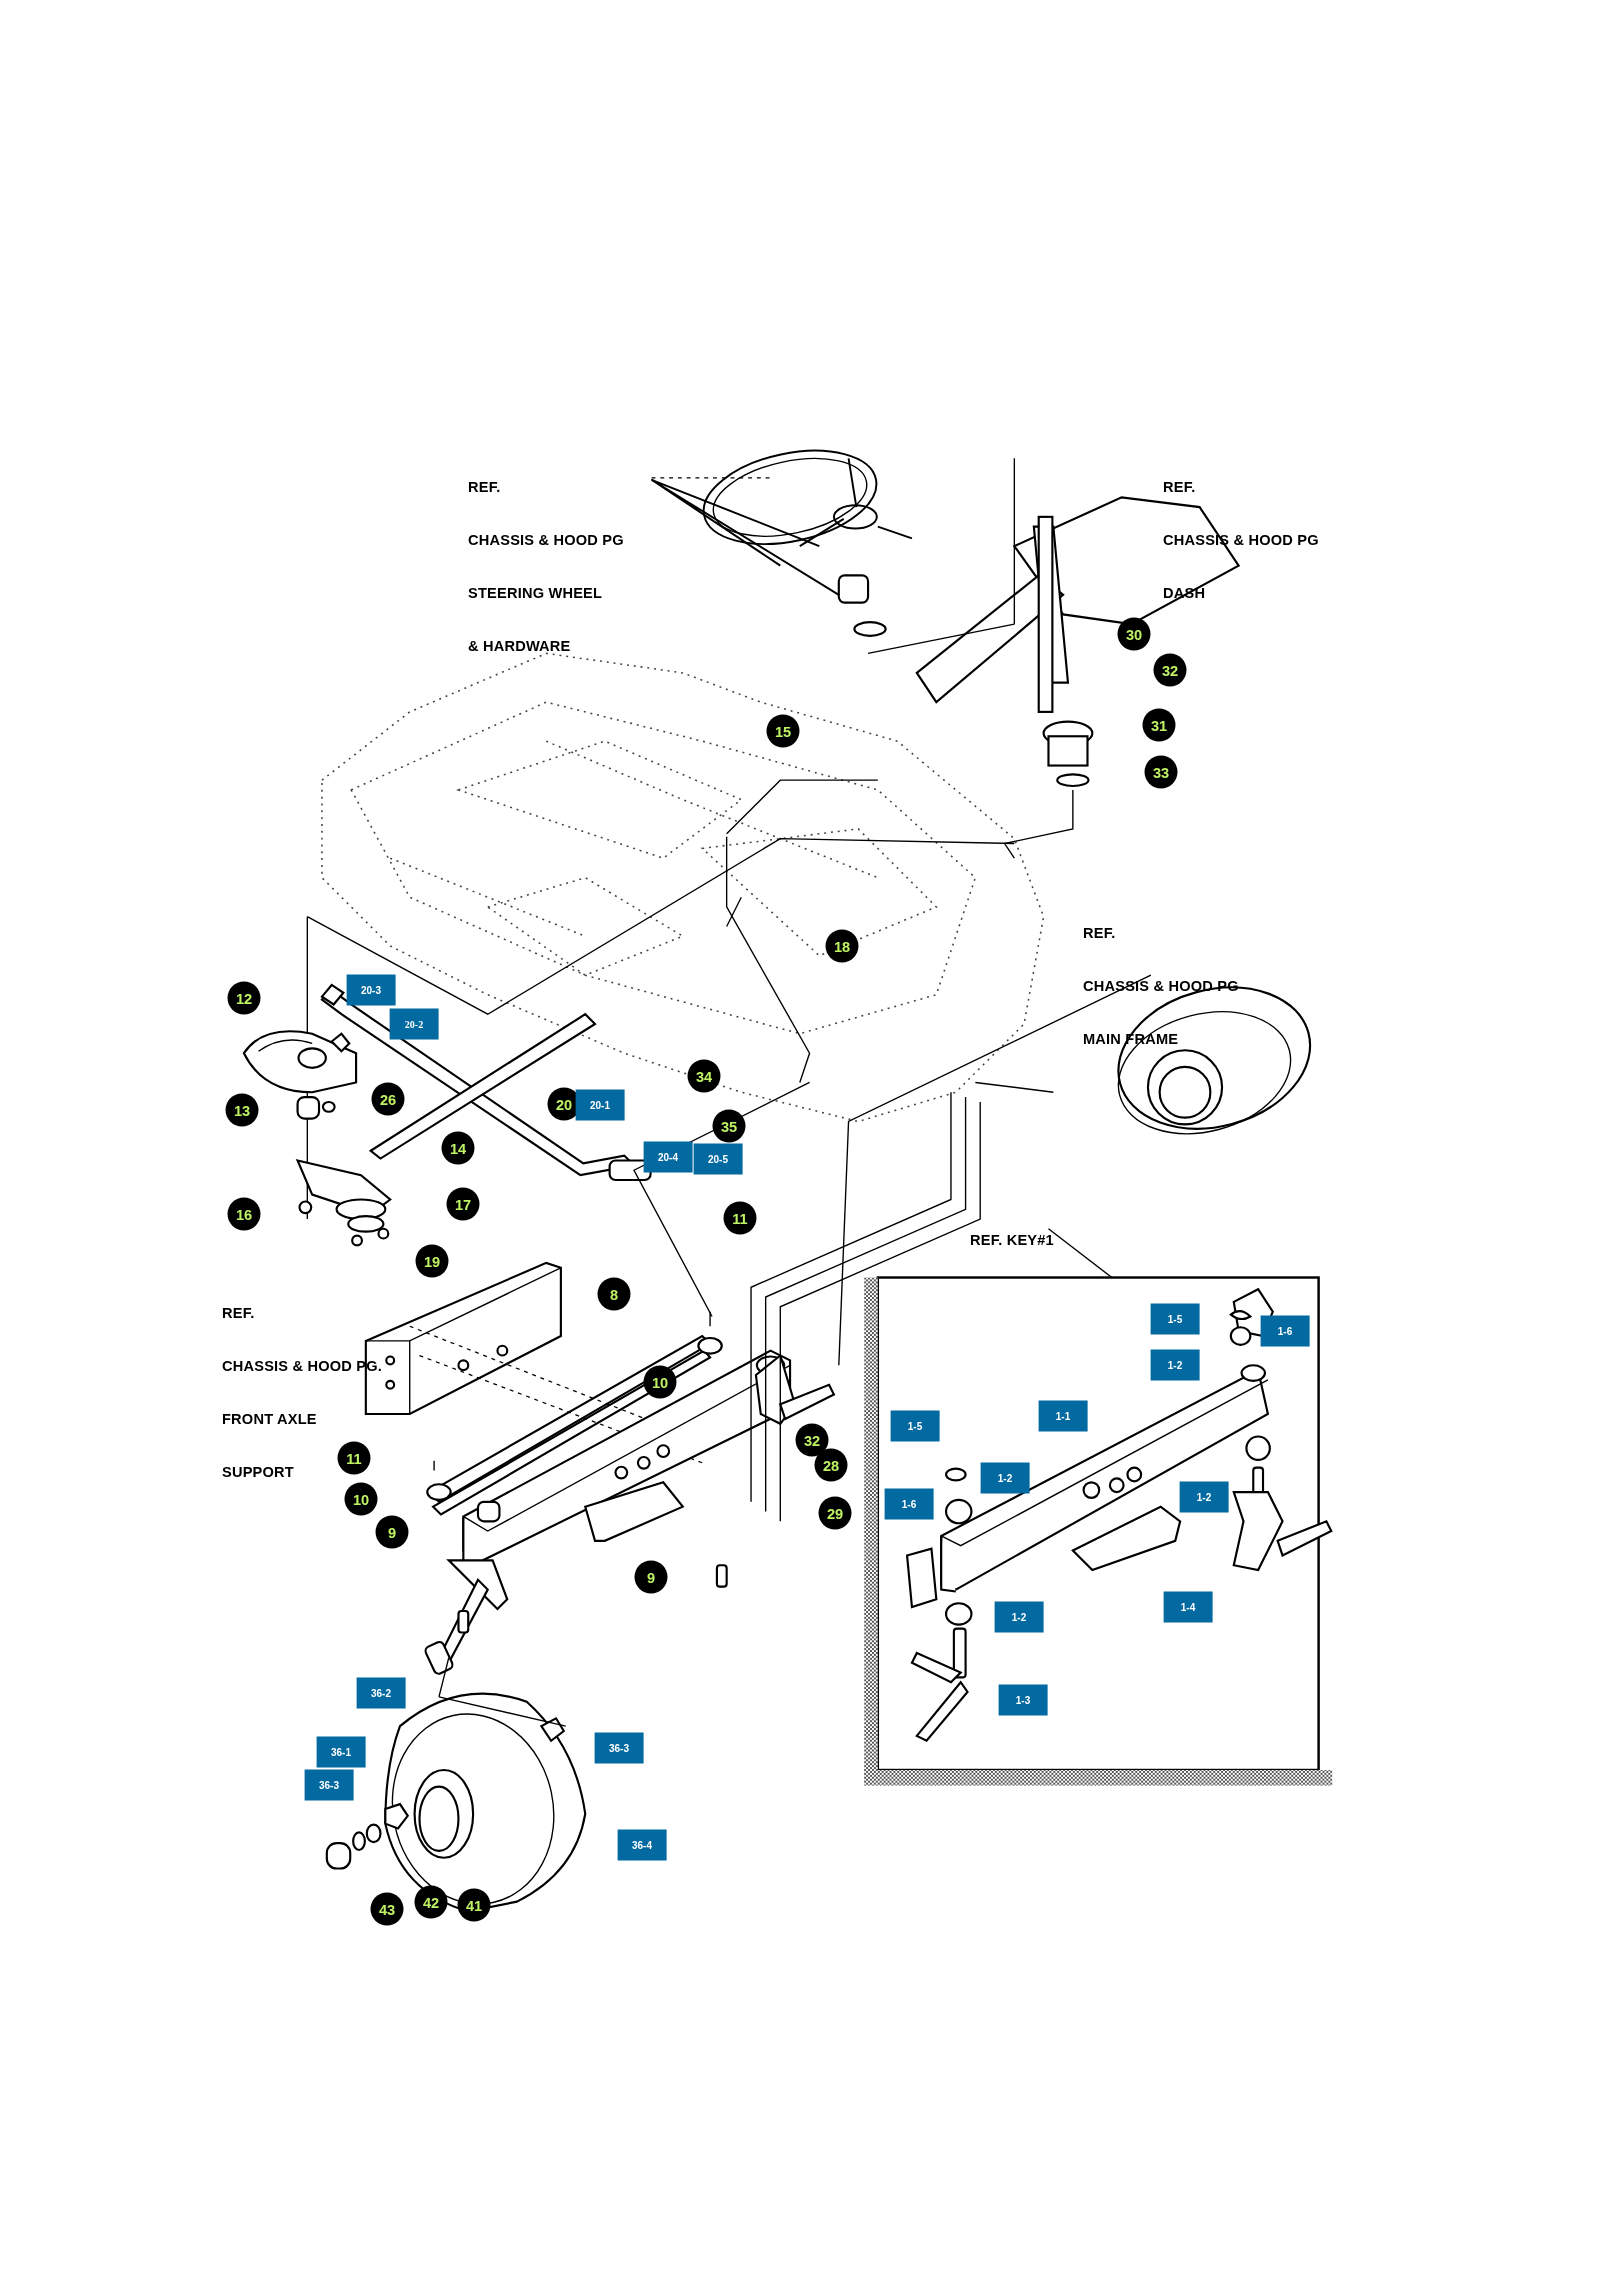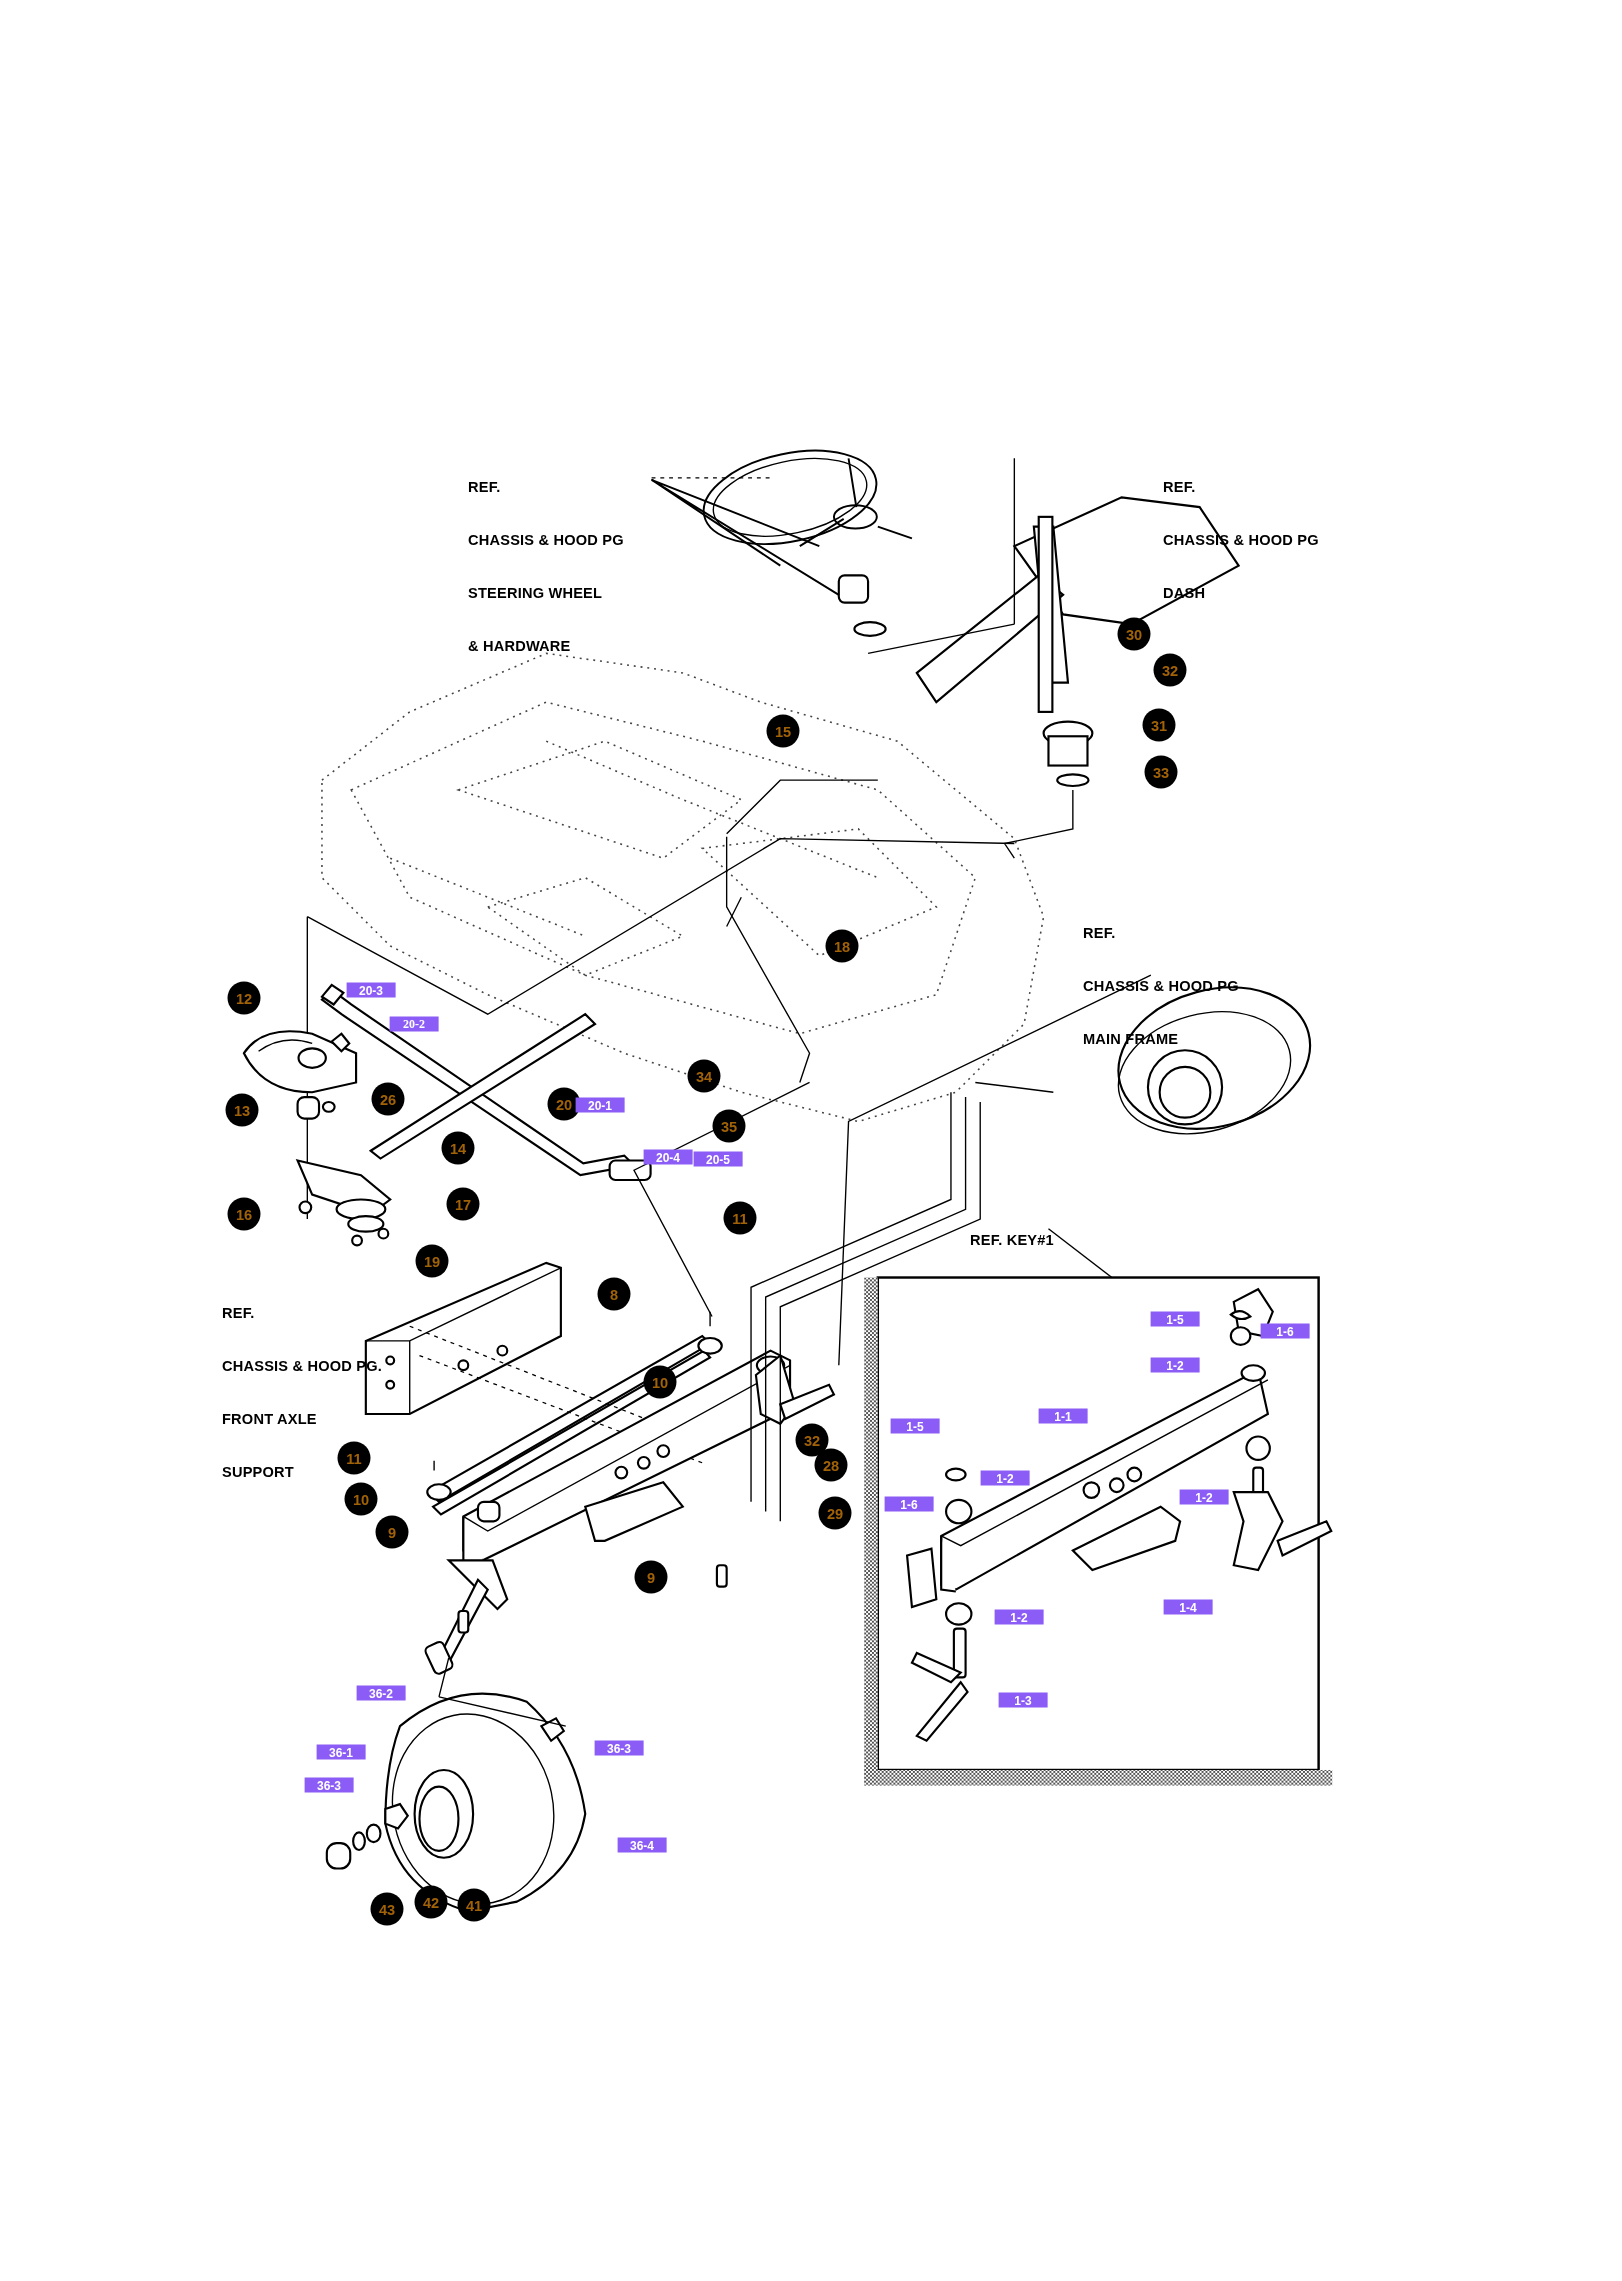--- a/index.html
+++ b/index.html
@@ -1,21 +1,21 @@
 <!DOCTYPE html>
 <html><head>
 <meta charset="utf-8">
 <style>
   html,body{margin:0;padding:0;background:#fff;}
   body{width:1623px;height:2281px;position:relative;overflow:hidden;font-family:"Liberation Sans",sans-serif;}
   svg#dia{position:absolute;left:0;top:0;}
   .ref{position:absolute;font-family:"Liberation Sans",sans-serif;font-weight:bold;font-size:14.6px;line-height:17.6px;color:#000;white-space:pre;letter-spacing:0.2px;}
   .ref span{display:block;}
-  .circ{position:absolute;width:33px;height:33px;border-radius:50%;background:#000;color:#a16207;font-weight:bold;font-size:14.6px;display:flex;align-items:center;justify-content:center;font-family:"Liberation Sans",sans-serif;transform:translate(-50%,-50%);}
-  .tag{position:absolute;height:15px;padding:0 5.9px;min-width:37px;background:#8b5cf6;color:#fff;font-weight:bold;font-size:12px;display:flex;align-items:center;justify-content:center;font-family:"Liberation Sans",sans-serif;transform:translate(-50%,-50%);}
+  .circ{position:absolute;width:33px;height:33px;border-radius:50%;background:#000;color:#bef264;font-weight:bold;font-size:14.6px;display:flex;align-items:center;justify-content:center;font-family:"Liberation Sans",sans-serif;transform:translate(-50%,-50%);}
+  .tag{position:absolute;height:31px;padding:0 5.9px;min-width:37px;background:#0369a1;color:#fff;font-weight:bold;font-size:10px;display:flex;align-items:center;justify-content:center;font-family:"Liberation Sans",sans-serif;transform:translate(-50%,-50%);}
   .ln{stroke:#000;stroke-width:2;fill:none;}
   .thin{stroke:#000;stroke-width:1.4;fill:none;}
   .dash{stroke:#000;stroke-width:1.3;fill:none;stroke-dasharray:4 5;}
   .dot{stroke:#444;stroke-width:1.6;fill:none;stroke-dasharray:2 5;}
   .part{stroke:#000;stroke-width:2.2;fill:#fff;}
   .hatch{fill:url(#dots);}
 </style>
 </head>
 <body>
 

